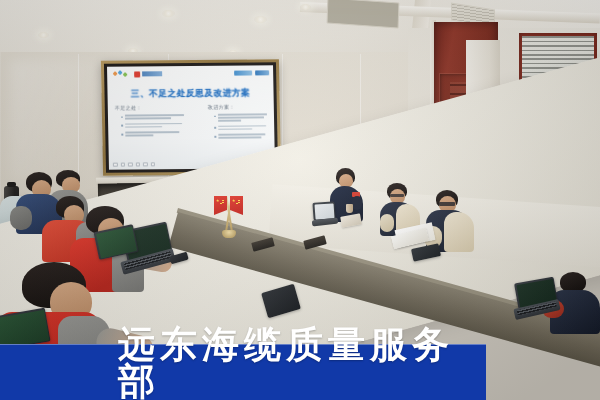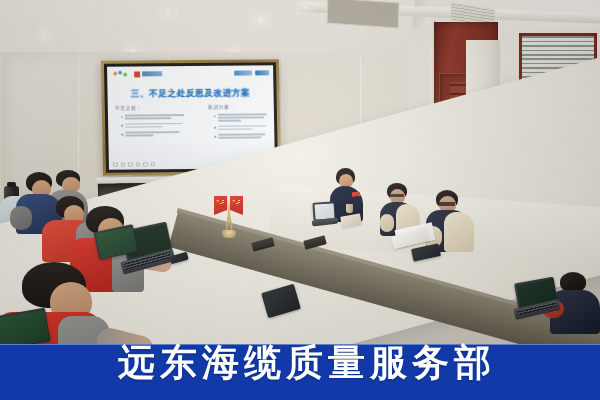--- a/index.html
+++ b/index.html
@@ -420,23 +420,23 @@
   .flagpole.lp { left: 11px; transform: rotate(9deg); transform-origin: bottom center; }
   .flagpole.rp { left: 17px; transform: rotate(-9deg); transform-origin: bottom center; }
   .flagbase {
     position: absolute; left: 8px; top: 34px; width: 14px; height: 8px;
     background: radial-gradient(ellipse at 50% 30%, #f0dca4, #a98d4e);
     border-radius: 3px 3px 6px 6px;
   }
 
   
   .banner {
-    position: absolute; left: 0; bottom: 0; width: 600px; height: 56px;
+    position: absolute; left: 0; bottom: 0; width: 486px; height: 56px;
     background: #1139a8;
-    display: flex; align-items: flex-start;
+    display: flex; align-items: flex-end;
   }
   .banner-top {
     position: absolute; left: 0; top: 0; width: 100%; height: 1px;
     background: rgba(255,255,255,.35);
   }
   .banner-text {
     color: #ffffff;
     font-size: 37px;
     font-weight: 700;
     letter-spacing: 5px;

